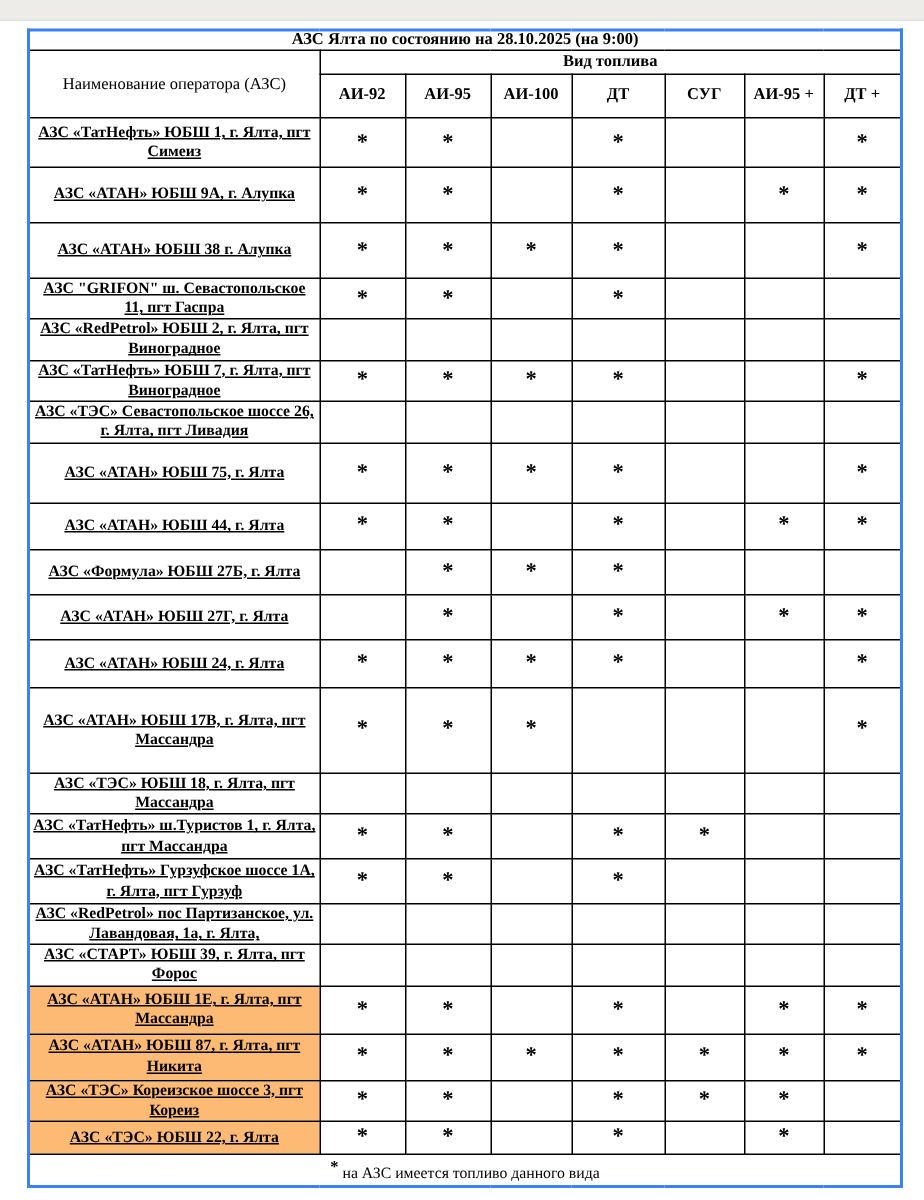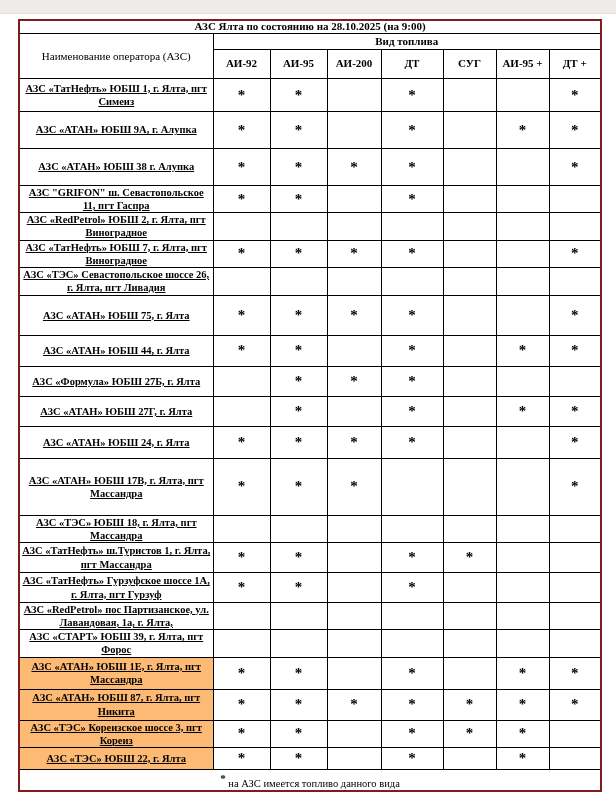--- a/index.html
+++ b/index.html
@@ -16,21 +16,21 @@
     position:absolute;left:18px;top:19px;width:582px;
     border-collapse:collapse;table-layout:fixed;
     background:#ffffff;
   }
   .doc-table td,.doc-table th{
     border:1px solid #000;
     padding:0 2px;
     text-align:center;vertical-align:middle;
     overflow:hidden;
   }
-  .doc-table{border:2px solid #7f1d1d;}
+  .doc-table{border:2px solid #3b82f6;}
   .title-cell{
     font-size:11px;font-weight:bold;height:12px;line-height:1.05;
   }
   .fuel-group-cell{
     font-size:11px;font-weight:bold;height:15px;line-height:1.05;
   }
   .operator-header-cell{
     font-size:11px;font-weight:normal;line-height:1.1;
   }
   .fuel-col-header{
@@ -72,21 +72,21 @@
     <tr>
       <td class="title-cell" colspan="8">АЗС Ялта по состоянию на 28.10.2025 (на 9:00)</td>
     </tr>
     <tr>
       <td class="operator-header-cell" rowspan="2">Наименование оператора (АЗС)</td>
       <td class="fuel-group-cell" colspan="7">Вид топлива</td>
     </tr>
     <tr id="fuel-header-row">
         <td class="fuel-col-header">АИ-92</td>
         <td class="fuel-col-header">АИ-95</td>
-        <td class="fuel-col-header">АИ-200</td>
+        <td class="fuel-col-header">АИ-100</td>
         <td class="fuel-col-header">ДТ</td>
         <td class="fuel-col-header">СУГ</td>
         <td class="fuel-col-header">АИ-95 +</td>
         <td class="fuel-col-header">ДТ +</td>
       </tr>
   </tbody>
   <tbody id="rows-body">
       <tr style="height: 33px;">
     <td class="name-cell">АЗС «ТатНефть» ЮБШ 1, г. Ялта, пгт Симеиз</td>
   <td class="star-cell">*</td>

